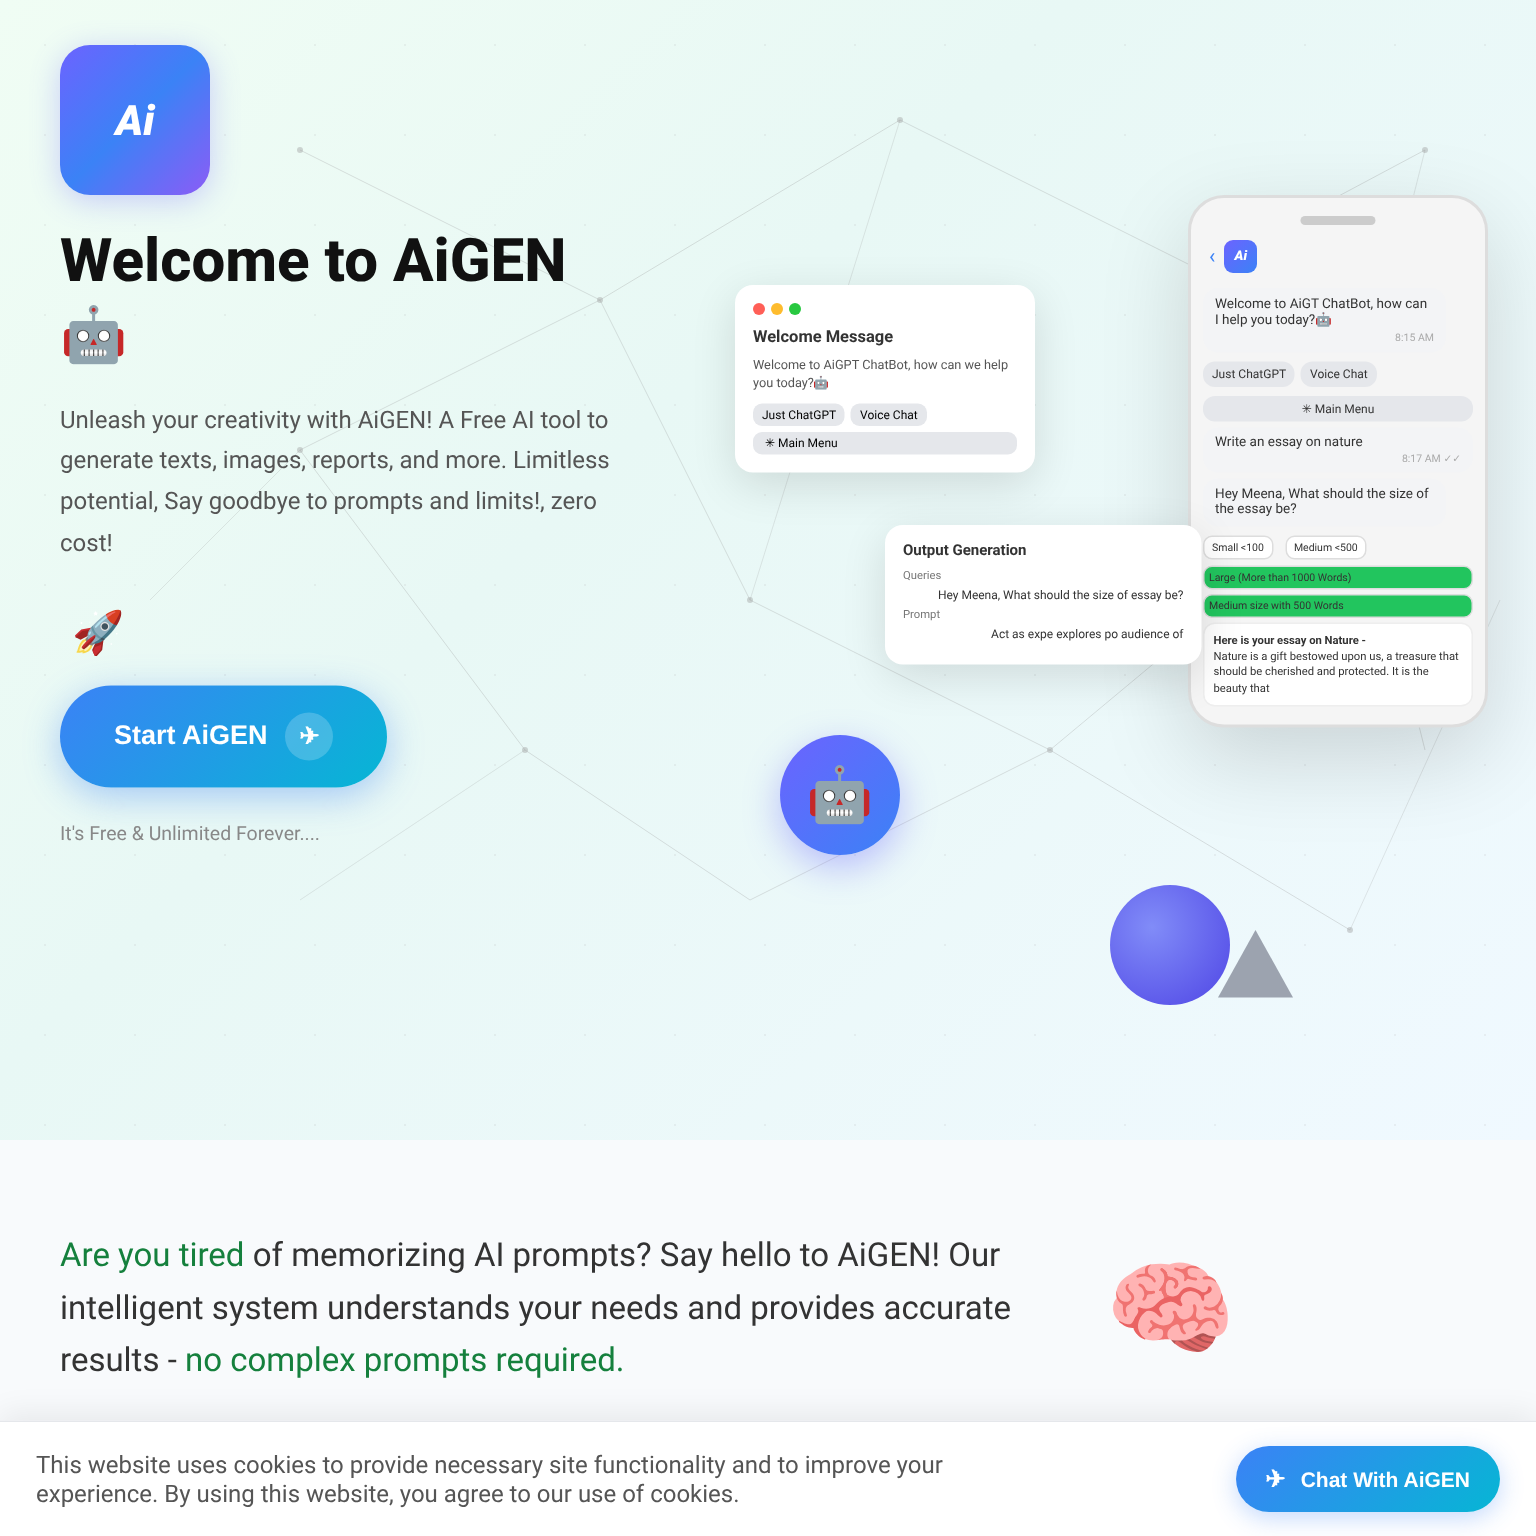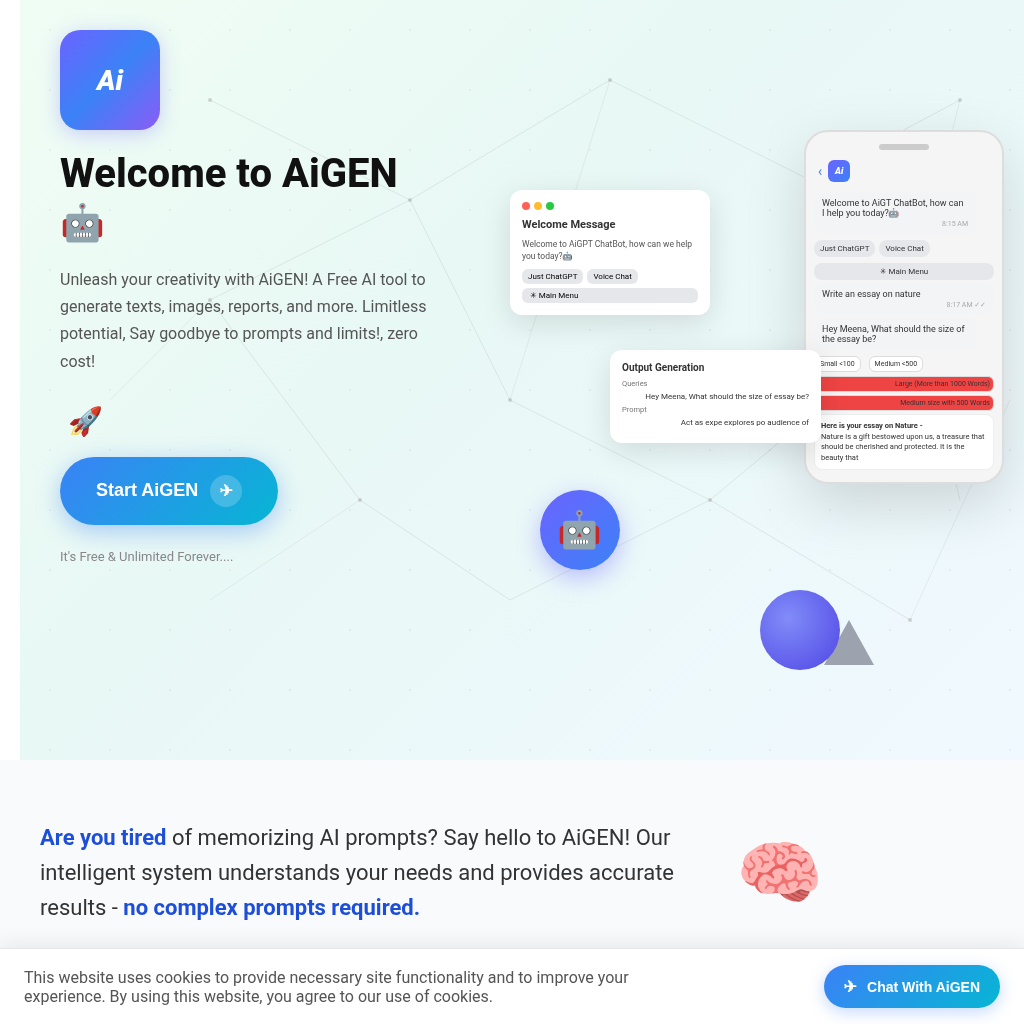--- a/index.html
+++ b/index.html
@@ -4,22 +4,21 @@
   <style>
     * { margin: 0; padding: 0; box-sizing: border-box; }
     body { font-family: -apple-system, BlinkMacSystemFont, 'Segoe UI', Roboto, sans-serif; background: #fff; overflow-x: hidden; }
 
     
     .hero {
       background: linear-gradient(135deg, #f0fdf4 0%, #e8f8f5 40%, #f0f9ff 100%);
       min-height: 760px;
       position: relative;
       overflow: hidden;
-      padding: 30px 20px 40px 40px;
-      margin-left: 20px;
+      padding: 30px 32px 40px 40px;
     }
 
     
     .hero::before {
       content: '';
       position: absolute;
       top: 0; left: 0; right: 0; bottom: 0;
       background-image:
         radial-gradient(circle, #aaa 1px, transparent 1px);
       background-size: 60px 60px;
@@ -247,27 +246,27 @@
       font-size: 7px;
       background: white;
       border: 1px solid #ddd;
       border-radius: 6px;
       padding: 3px 5px;
       color: #333;
     }
 
     .chat-opt-wide {
       font-size: 7px;
-      background: #ef4444;
+      background: #22c55e;
       border: 1px solid #ddd;
       border-radius: 6px;
       padding: 3px;
       color: #333;
       width: 100%;
-      text-align: right;
+      text-align: left;
       margin-bottom: 3px;
     }
 
     .chat-response {
       background: white;
       border: 1px solid #eee;
       border-radius: 8px;
       padding: 6px;
       font-size: 7.5px;
       color: #333;
@@ -442,22 +441,22 @@
       max-width: 680px;
     }
 
     .section2-text {
       font-size: 22px;
       color: #333;
       line-height: 1.6;
     }
 
     .section2-text strong {
-      color: #1d4ed8;
-      font-weight: 700;
+      color: #15803d;
+      font-weight: 400;
     }
 
     .brain-emoji {
       position: absolute;
       right: 200px;
       top: 50%;
       transform: translateY(-50%);
       font-size: 70px;
     }
 

